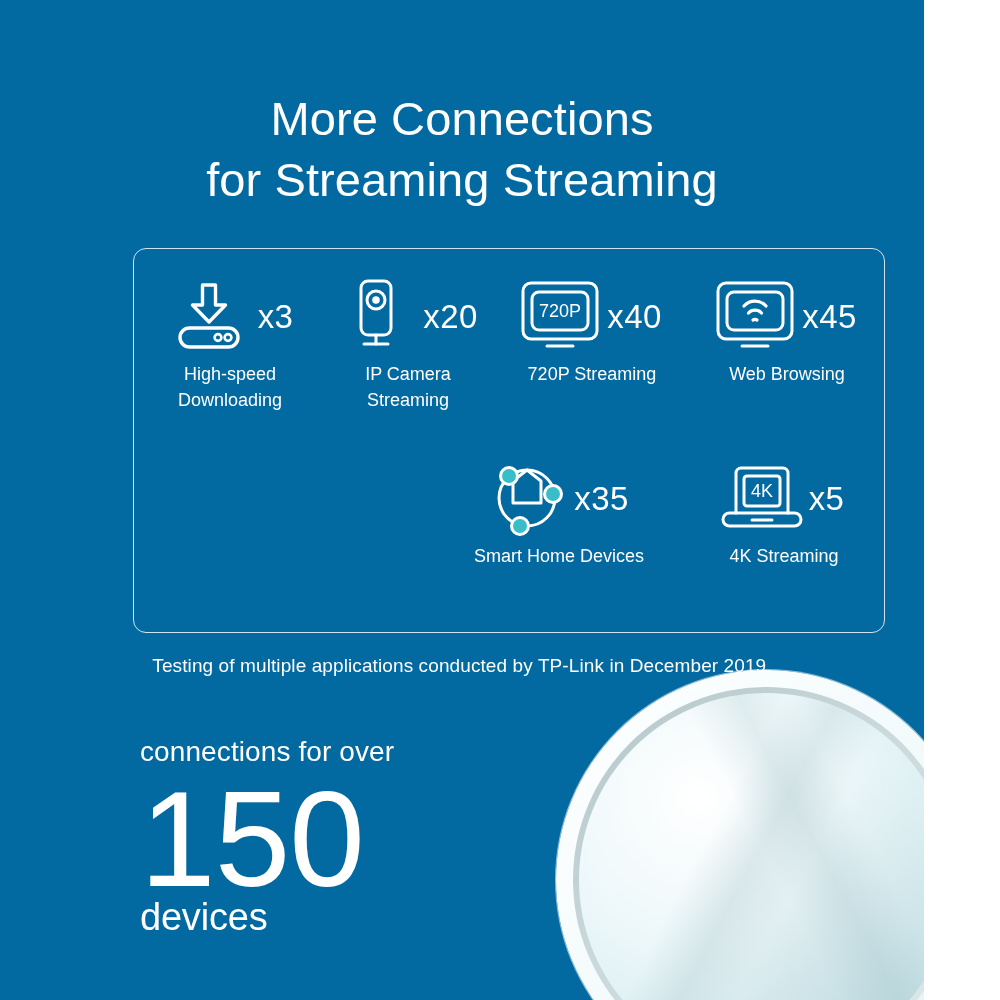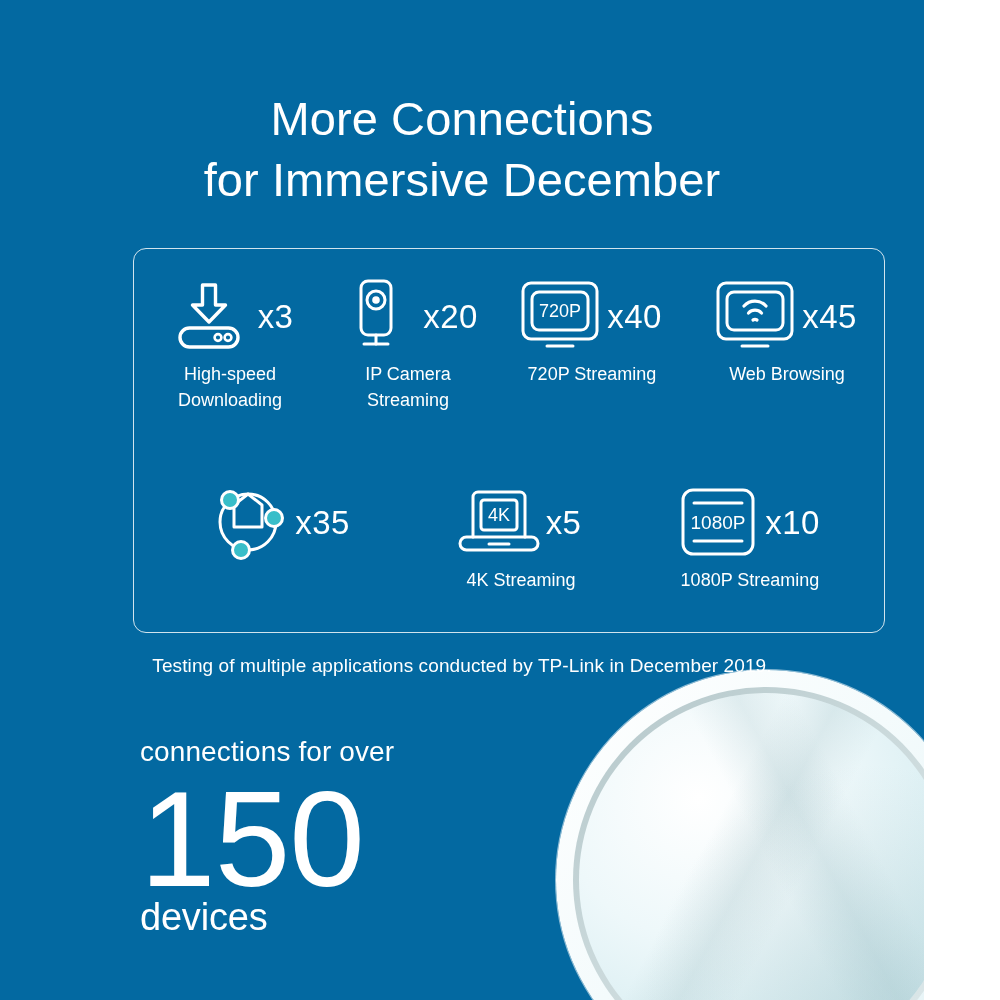--- a/index.html
+++ b/index.html
@@ -78,21 +78,21 @@
     border:1.6px solid rgba(255,255,255,.82);
     border-radius:13px;
   }
 
   .row {
     position:absolute;
     display:flex;
     align-items:flex-start;
   }
   .row-one { left:0; right:0; top:26px; justify-content:center; gap:0; }
-  .row-two { left:0; right:0; top:232px; justify-content:center; gap:16px; }
+  .row-two { left:0; right:0; top:208px; justify-content:flex-end; gap:0; }
 
   .feature { position:relative; }
   .feature-top {
     display:flex;
     align-items:center;
     justify-content:center;
     gap:9px;
     height:82px;
   }
   .icon-slot {
@@ -187,21 +187,21 @@
     <div class="product-ring"></div>
     <div class="product-face">
       <div class="product-sheen-a"></div>
       <div class="product-sheen-b"></div>
       <div class="product-sheen-c"></div>
     </div>
   </div>
 
   <h1 class="headline">
     <span class="headline-line">More Connections</span>
-    <span class="headline-line">for Immersive December</span>
+    <span class="headline-line">for Streaming Streaming</span>
   </h1>
 
   <div class="card">
 
     <div class="row row-one">
 
       <div class="feature f-download">
         <div class="feature-top">
           <span class="icon-slot">
             <svg width="74" height="72" viewBox="0 0 74 72">
@@ -288,56 +288,41 @@
               </g>
               <g fill="#38bec9" stroke="#ffffff" stroke-width="3">
                 <circle cx="22" cy="17" r="8.5"></circle>
                 <circle cx="66" cy="35" r="8.5"></circle>
                 <circle cx="33" cy="67" r="8.5"></circle>
               </g>
             </svg>
           </span>
           <span class="mult">x35</span>
         </div>
+        <div class="feat-label">Smart Home Devices</div>
       </div>
 
       <div class="feature f-4k">
         <div class="feature-top">
           <span class="icon-slot">
             <svg width="86" height="66" viewBox="0 0 86 66">
               <g fill="none" stroke="#ffffff" stroke-width="3" stroke-linejoin="round" stroke-linecap="round">
                 <path d="M17 48 V8 a5 5 0 0 1 5-5 h42 a5 5 0 0 1 5 5 v40"></path>
                 <rect x="25" y="11" width="36" height="30" rx="3"></rect>
                 <rect x="4" y="48" width="78" height="13" rx="6.5"></rect>
                 <path d="M33 55 h20"></path>
               </g>
               <text x="43" y="32" text-anchor="middle" font-family="Liberation Sans, sans-serif" font-size="18" font-weight="400" fill="#ffffff">4K</text>
             </svg>
           </span>
           <span class="mult">x5</span>
         </div>
         <div class="feat-label">4K Streaming</div>
       </div>
 
-      <div class="feature f-1080p">
-        <div class="feature-top">
-          <span class="icon-slot">
-            <svg width="76" height="70" viewBox="0 0 76 70">
-              <g fill="none" stroke="#ffffff" stroke-width="3" stroke-linejoin="round" stroke-linecap="round">
-                <rect x="3" y="3" width="70" height="64" rx="10"></rect>
-                <path d="M14 16 h48"></path>
-                <path d="M14 54 h48"></path>
-              </g>
-              <text x="38" y="42" text-anchor="middle" font-family="Liberation Sans, sans-serif" font-size="19" font-weight="400" fill="#ffffff">1080P</text>
-            </svg>
-          </span>
-          <span class="mult">x10</span>
-        </div>
-        <div class="feat-label">1080P Streaming</div>
-      </div>
 
     </div>
   </div>
 
   <div class="footnote">Testing of multiple applications conducted by TP-Link in December 2019.</div>
 
   <div class="stat">
     <div class="stat-kicker">connections for over</div>
     <div class="stat-number">150</div>
     <div class="stat-unit">devices</div>

